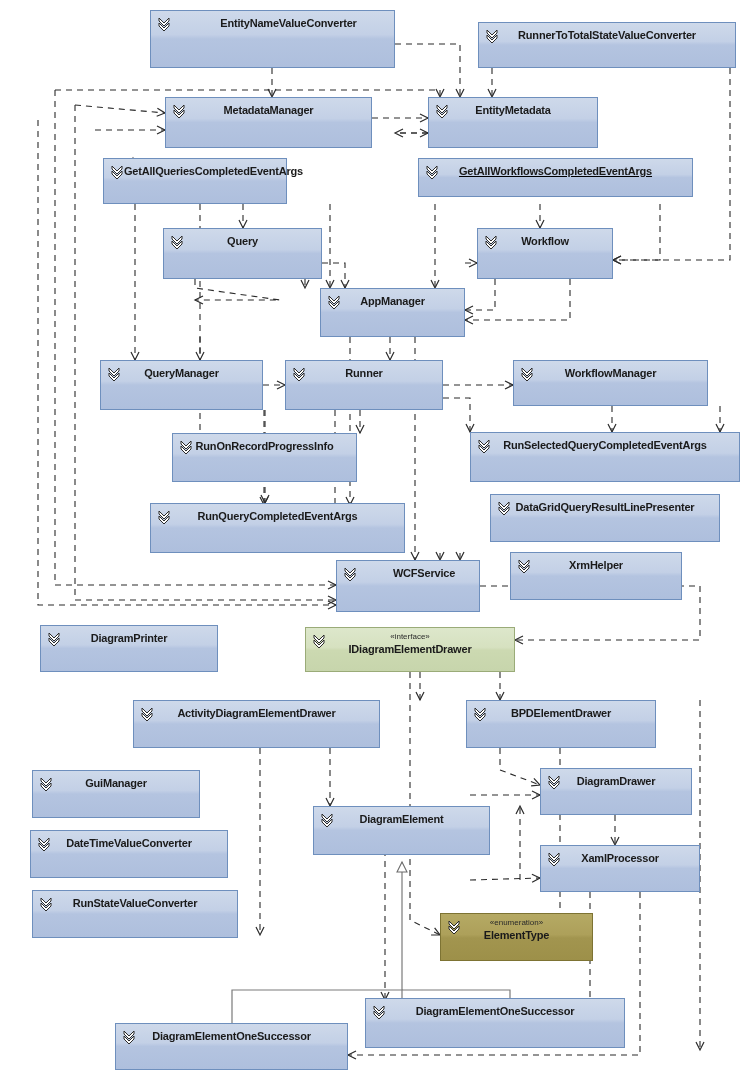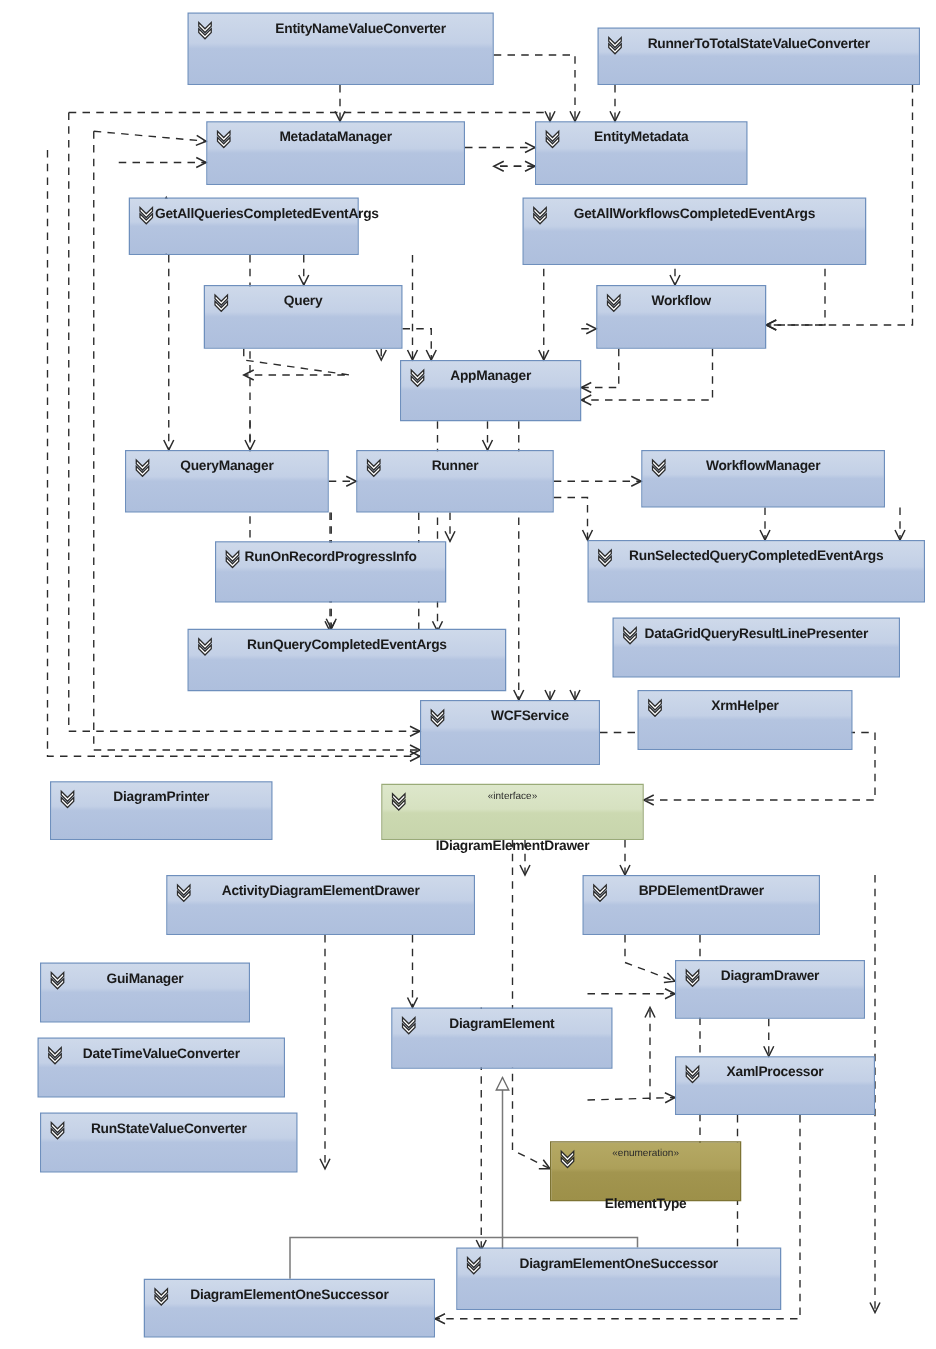--- a/index.html
+++ b/index.html
@@ -67,21 +67,21 @@
     font-size: 8px;
     font-weight: normal;
     color: #2a2a2a;
     text-align: center;
     line-height: 10px;
     width: 100%;
     padding: 0 20px;
     box-sizing: border-box;
   }
   .node.stereotyped .title { margin-top: 1px; }
-  .node.stereotyped { padding-top: 4px; gap: 28px; }
+  .node.stereotyped { padding-top: 4px; }
 </style>
 </head>
 <body>
 
 <div id="canvas">
 
   <svg id="edges" viewBox="0 0 749 1079" width="749" height="1079">
     <defs>
       <marker id="openArrow" markerWidth="12" markerHeight="12" refX="9" refY="5" orient="auto" markerUnits="userSpaceOnUse">
         <path d="M 1,1 L 9,5 L 1,9" fill="none" stroke="#2b2b2b" stroke-width="1.2"></path>
@@ -187,21 +187,21 @@
           </svg></span>
         <div class="title">EntityMetadata</div>
       </div>
       <div class="node" style="left: 103px; top: 158px; width: 184px; height: 46px;">
         <span class="chev"><svg viewBox="0 0 14 16" width="14" height="16">
             <path d="M2 2 L7 7 L12 2 L12 5 L7 10 L2 5 Z" fill="#ffffff" stroke="#2b2b2b" stroke-width="1"></path>
             <path d="M2 7 L7 12 L12 7 L12 10 L7 15 L2 10 Z" fill="#ffffff" stroke="#2b2b2b" stroke-width="1"></path>
           </svg></span>
         <div class="title">GetAllQueriesCompletedEventArgs</div>
       </div>
-      <div class="node" style="left: 418px; top: 158px; width: 275px; height: 54px;">
+      <div class="node" style="left: 418px; top: 158px; width: 275px; height: 39px; text-decoration: underline;">
         <span class="chev"><svg viewBox="0 0 14 16" width="14" height="16">
             <path d="M2 2 L7 7 L12 2 L12 5 L7 10 L2 5 Z" fill="#ffffff" stroke="#2b2b2b" stroke-width="1"></path>
             <path d="M2 7 L7 12 L12 7 L12 10 L7 15 L2 10 Z" fill="#ffffff" stroke="#2b2b2b" stroke-width="1"></path>
           </svg></span>
         <div class="title">GetAllWorkflowsCompletedEventArgs</div>
       </div>
       <div class="node" style="left: 163px; top: 228px; width: 159px; height: 51px;">
         <span class="chev"><svg viewBox="0 0 14 16" width="14" height="16">
             <path d="M2 2 L7 7 L12 2 L12 5 L7 10 L2 5 Z" fill="#ffffff" stroke="#2b2b2b" stroke-width="1"></path>
             <path d="M2 7 L7 12 L12 7 L12 10 L7 15 L2 10 Z" fill="#ffffff" stroke="#2b2b2b" stroke-width="1"></path>

